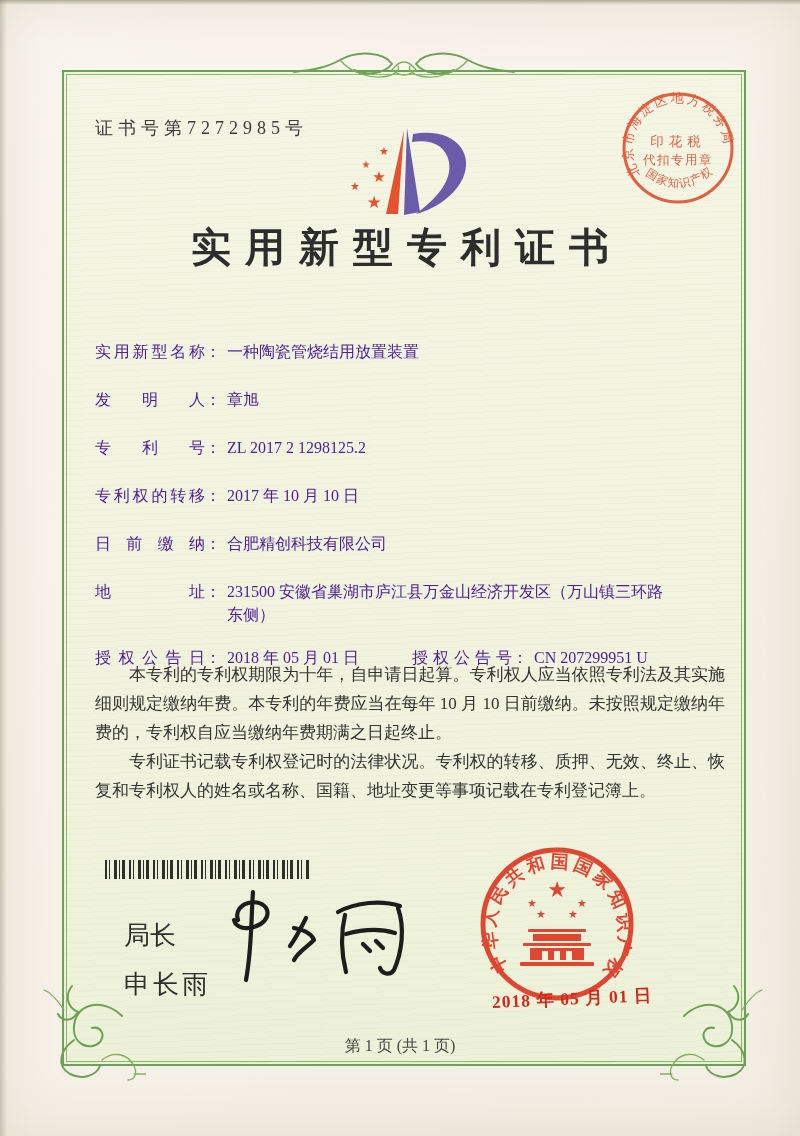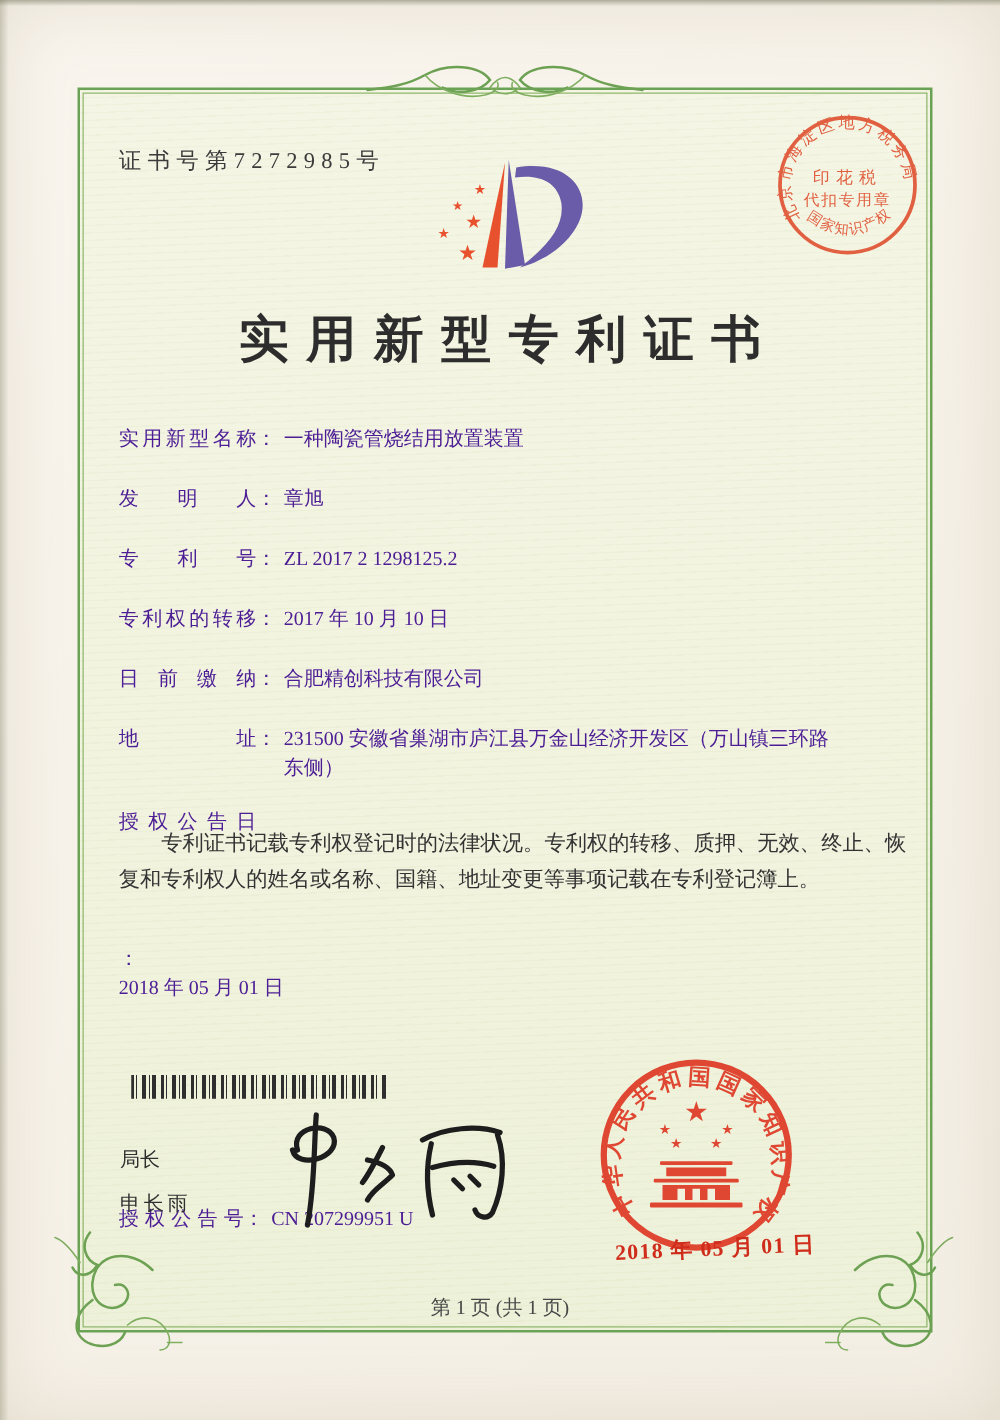--- a/index.html
+++ b/index.html
@@ -26,52 +26,52 @@
   .frame::before{content:"";position:absolute;inset:2px;border:1px solid #8fb86d;pointer-events:none;}
   .frame::after{content:"";position:absolute;inset:0;pointer-events:none;opacity:.55;
     background:repeating-linear-gradient(178deg,rgba(140,175,95,.10) 0 1px,rgba(255,255,255,0) 1px 6px);}
   .ornament{position:absolute;pointer-events:none;}
   .ornament path{stroke:#6da153;fill:none;stroke-width:2;stroke-linecap:round;}
   .ornament .fine{stroke-width:1.3;stroke:#7fae60;}
 
   
   .cert-no{position:absolute;left:95px;top:116px;font-size:18px;letter-spacing:5px;color:#3b3b3b;z-index:3;}
   .logo{position:absolute;left:336px;top:120px;z-index:3;}
-  .title{position:absolute;left:0;top:244px;width:800px;text-align:center;
+  .title{position:absolute;left:0;top:220px;width:800px;text-align:center;
     font-size:40px;font-weight:700;letter-spacing:14px;text-indent:14px;color:#2d2d2d;z-index:3;}
 
   
   .stamp-top{position:absolute;left:620px;top:90px;z-index:4;opacity:.92;}
 
   
   .fields{position:absolute;left:95px;top:340px;width:630px;font-size:16px;color:#4c1d95;z-index:3;}
   .field-row{display:flex;align-items:flex-start;margin-bottom:25px;line-height:23px;}
   .field-row.tight{margin-bottom:20px;}
   .f-label{display:inline-block;width:110px;text-align:justify;text-align-last:justify;flex:0 0 110px;}
   .f-colon{flex:0 0 auto;margin-right:6px;}
   .f-value{flex:1 1 auto;max-width:470px;}
-  .dual{display:flex;justify-content:flex-start;flex-direction:column;}
+  .dual{display:flex;justify-content:flex-start;}
   .dual .right-col{display:flex;}
   .dual .right-col .f-label{width:100px;flex:0 0 100px;}
 
   
   .paras{position:absolute;left:95px;top:660px;width:630px;z-index:3;}
   .paras p{margin:0;font-size:17px;line-height:29px;text-indent:2em;text-align:justify;color:#333;}
 
   
   .barcode{position:absolute;left:105px;top:860px;width:206px;height:19px;z-index:3;
     background:repeating-linear-gradient(90deg,
       #2e2e2e 0 2px,transparent 2px 4px,
       #2e2e2e 4px 5px,transparent 5px 9px,
       #2e2e2e 9px 12px,transparent 12px 14px,
       #2e2e2e 14px 15px,transparent 15px 17px,
       #2e2e2e 17px 20px,transparent 20px 24px);}
 
   
-  .signer{position:absolute;left:96px;top:918px;font-size:16px;color:#2f2f2f;z-index:3;}
+  .signer{position:absolute;left:124px;top:918px;font-size:26px;color:#2f2f2f;z-index:3;}
   .signer .name{margin-top:14px;letter-spacing:3px;text-align:center;}
   .signature{position:absolute;left:218px;top:888px;z-index:3;}
   .signature path{stroke:#1d1d1d;fill:none;stroke-width:4.2;stroke-linecap:round;stroke-linejoin:round;}
 
   
   .seal{position:absolute;left:478px;top:845px;z-index:4;opacity:.93;}
   .seal-date{position:absolute;left:492px;top:986px;width:180px;font-size:17.5px;font-weight:700;
     color:#cf2c1c;transform:rotate(-2.5deg);letter-spacing:1px;z-index:4;}
 
   .footer{position:absolute;left:0;top:1036px;width:800px;text-align:center;font-size:16px;color:#474747;z-index:3;}
@@ -181,20 +181,21 @@
     <span class="f-value" style="flex:0 0 185px;">2018 年 05 月 01 日</span>
     <span class="right-col">
       <span class="f-label">授权公告号</span>
         <span class="f-colon">：</span>
       <span class="f-value">CN 207299951 U</span>
     </span>
   </div>
 </div>
 
 <div class="paras">
+  <p>本专利的专利权期限为十年，自申请日起算。专利权人应当依照专利法及其实施细则规定缴纳年费。本专利的年费应当在每年 10 月 10 日前缴纳。未按照规定缴纳年费的，专利权自应当缴纳年费期满之日起终止。</p>
   <p>专利证书记载专利权登记时的法律状况。专利权的转移、质押、无效、终止、恢复和专利权人的姓名或名称、国籍、地址变更等事项记载在专利登记簿上。</p>
 </div>
 
 <div class="barcode"></div>
 
 <div class="signer">
   <div>局长</div>
   <div class="name">申长雨</div>
 </div>
 

